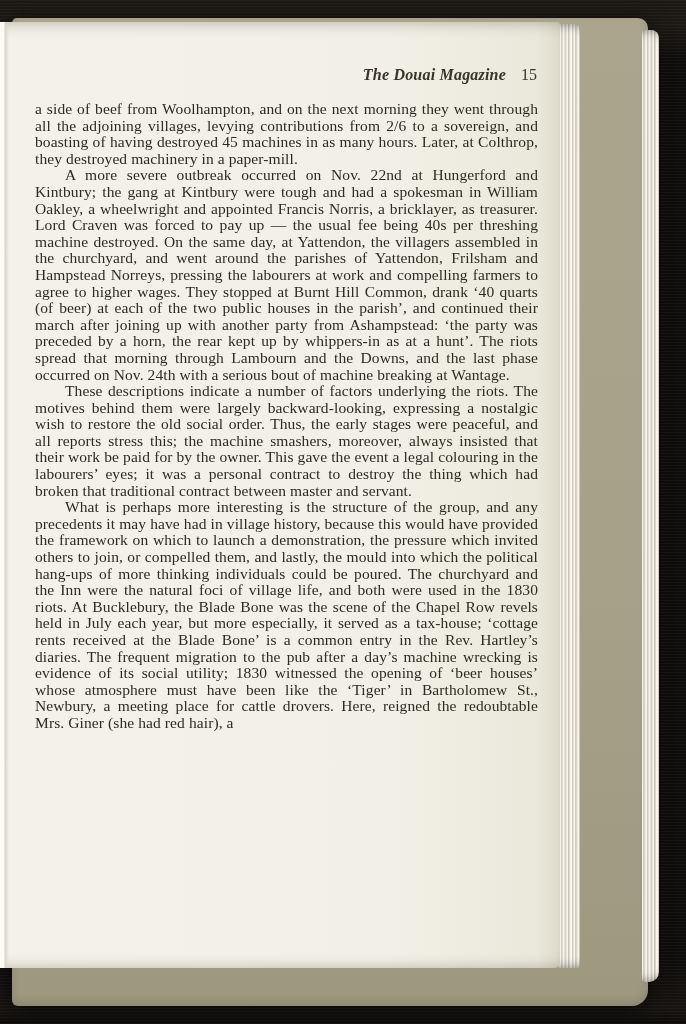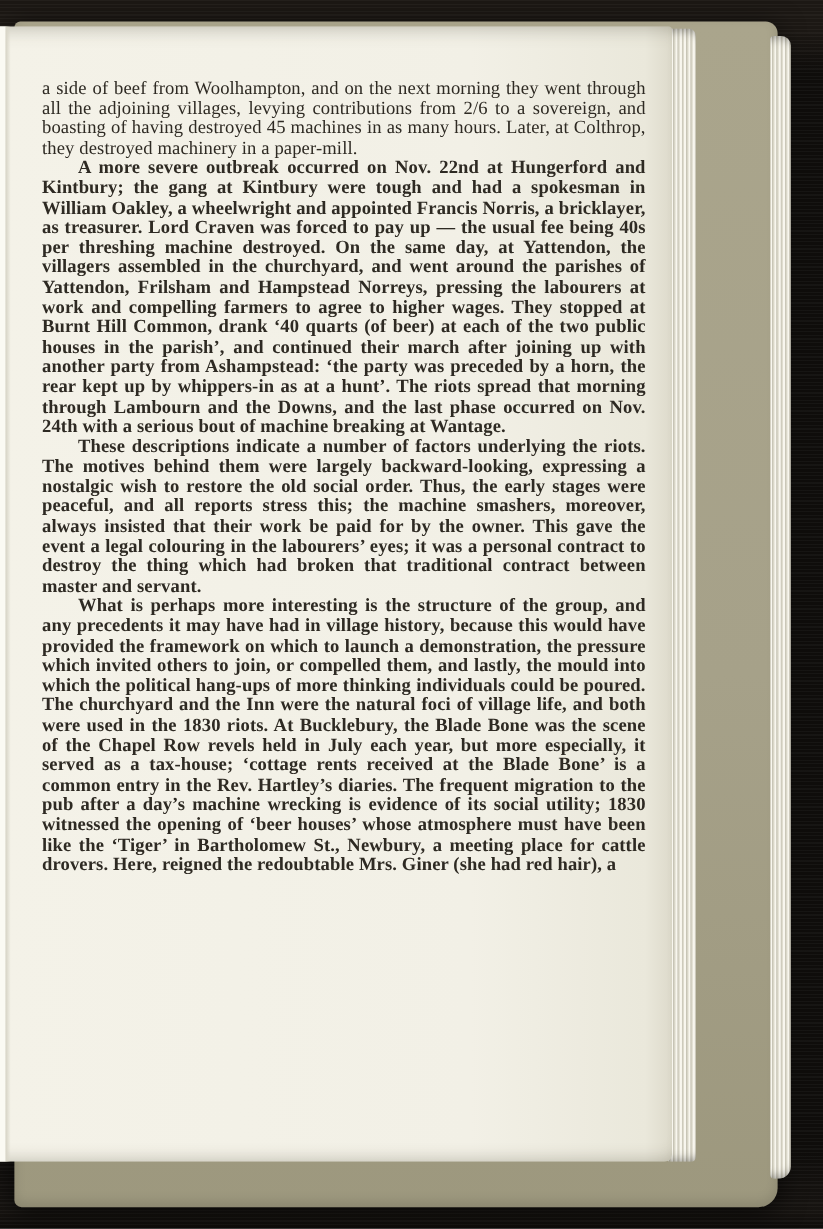--- a/index.html
+++ b/index.html
@@ -81,35 +81,39 @@
     font-weight: 500;
   }
   .body-text {
     font-size: 15.5px;
     line-height: 16.6px;
     text-align: justify;
     color: #2e2a23;
     letter-spacing: 0.1px;
   }
   .body-text p { margin: 0; }
-  .body-text p.indent { text-indent: 30px; font-weight: bold; }
+  .body-text p.indent { text-indent: 30px; }
 </style>
 </head>
 <body>
 
 <div class="scene">
 
   <div class="book-under"></div>
 
   <div class="edge-stripes outer"></div>
   <div class="edge-stripes inner"></div>
 
   <div class="page">
     <div class="page-content">
 
+      <div class="running-header">
+        <span class="mag-title">The Douai Magazine</span>
+        <span class="page-num">15</span>
+      </div>
 
       <div class="body-text">
         <p>a side of beef from Woolhampton, and on the next morning they went through all the adjoining villages, levying contributions from 2/6 to a sovereign, and boasting of having destroyed 45 machines in as many hours. Later, at Colthrop, they destroyed machinery in a paper-mill.</p>
         <p class="indent">A more severe outbreak occurred on Nov. 22nd at Hungerford and Kintbury; the gang at Kintbury were tough and had a spokesman in William Oakley, a wheelwright and appointed Francis Norris, a bricklayer, as treasurer. Lord Craven was forced to pay up — the usual fee being 40s per threshing machine destroyed. On the same day, at Yattendon, the villagers assembled in the churchyard, and went around the parishes of Yattendon, Frilsham and Hampstead Norreys, pressing the labourers at work and compelling farmers to agree to higher wages. They stopped at Burnt Hill Common, drank ‘40 quarts (of beer) at each of the two public houses in the parish’, and continued their march after joining up with another party from Ashampstead: ‘the party was preceded by a horn, the rear kept up by whippers-in as at a hunt’. The riots spread that morning through Lambourn and the Downs, and the last phase occurred on Nov. 24th with a serious bout of machine breaking at Wantage.</p>
         <p class="indent">These descriptions indicate a number of factors underlying the riots. The motives behind them were largely backward-looking, expressing a nostalgic wish to restore the old social order. Thus, the early stages were peaceful, and all reports stress this; the machine smashers, moreover, always insisted that their work be paid for by the owner. This gave the event a legal colouring in the labourers’ eyes; it was a personal contract to destroy the thing which had broken that traditional contract between master and servant.</p>
         <p class="indent">What is perhaps more interesting is the structure of the group, and any precedents it may have had in village history, because this would have provided the framework on which to launch a demonstration, the pressure which invited others to join, or compelled them, and lastly, the mould into which the political hang-ups of more thinking individuals could be poured. The churchyard and the Inn were the natural foci of village life, and both were used in the 1830 riots. At Bucklebury, the Blade Bone was the scene of the Chapel Row revels held in July each year, but more especially, it served as a tax-house; ‘cottage rents received at the Blade Bone’ is a common entry in the Rev. Hartley’s diaries. The frequent migration to the pub after a day’s machine wrecking is evidence of its social utility; 1830 witnessed the opening of ‘beer houses’ whose atmosphere must have been like the ‘Tiger’ in Bartholomew St., Newbury, a meeting place for cattle drovers. Here, reigned the redoubtable Mrs. Giner (she had red hair), a</p>
       </div>
 
     </div>
   </div>

